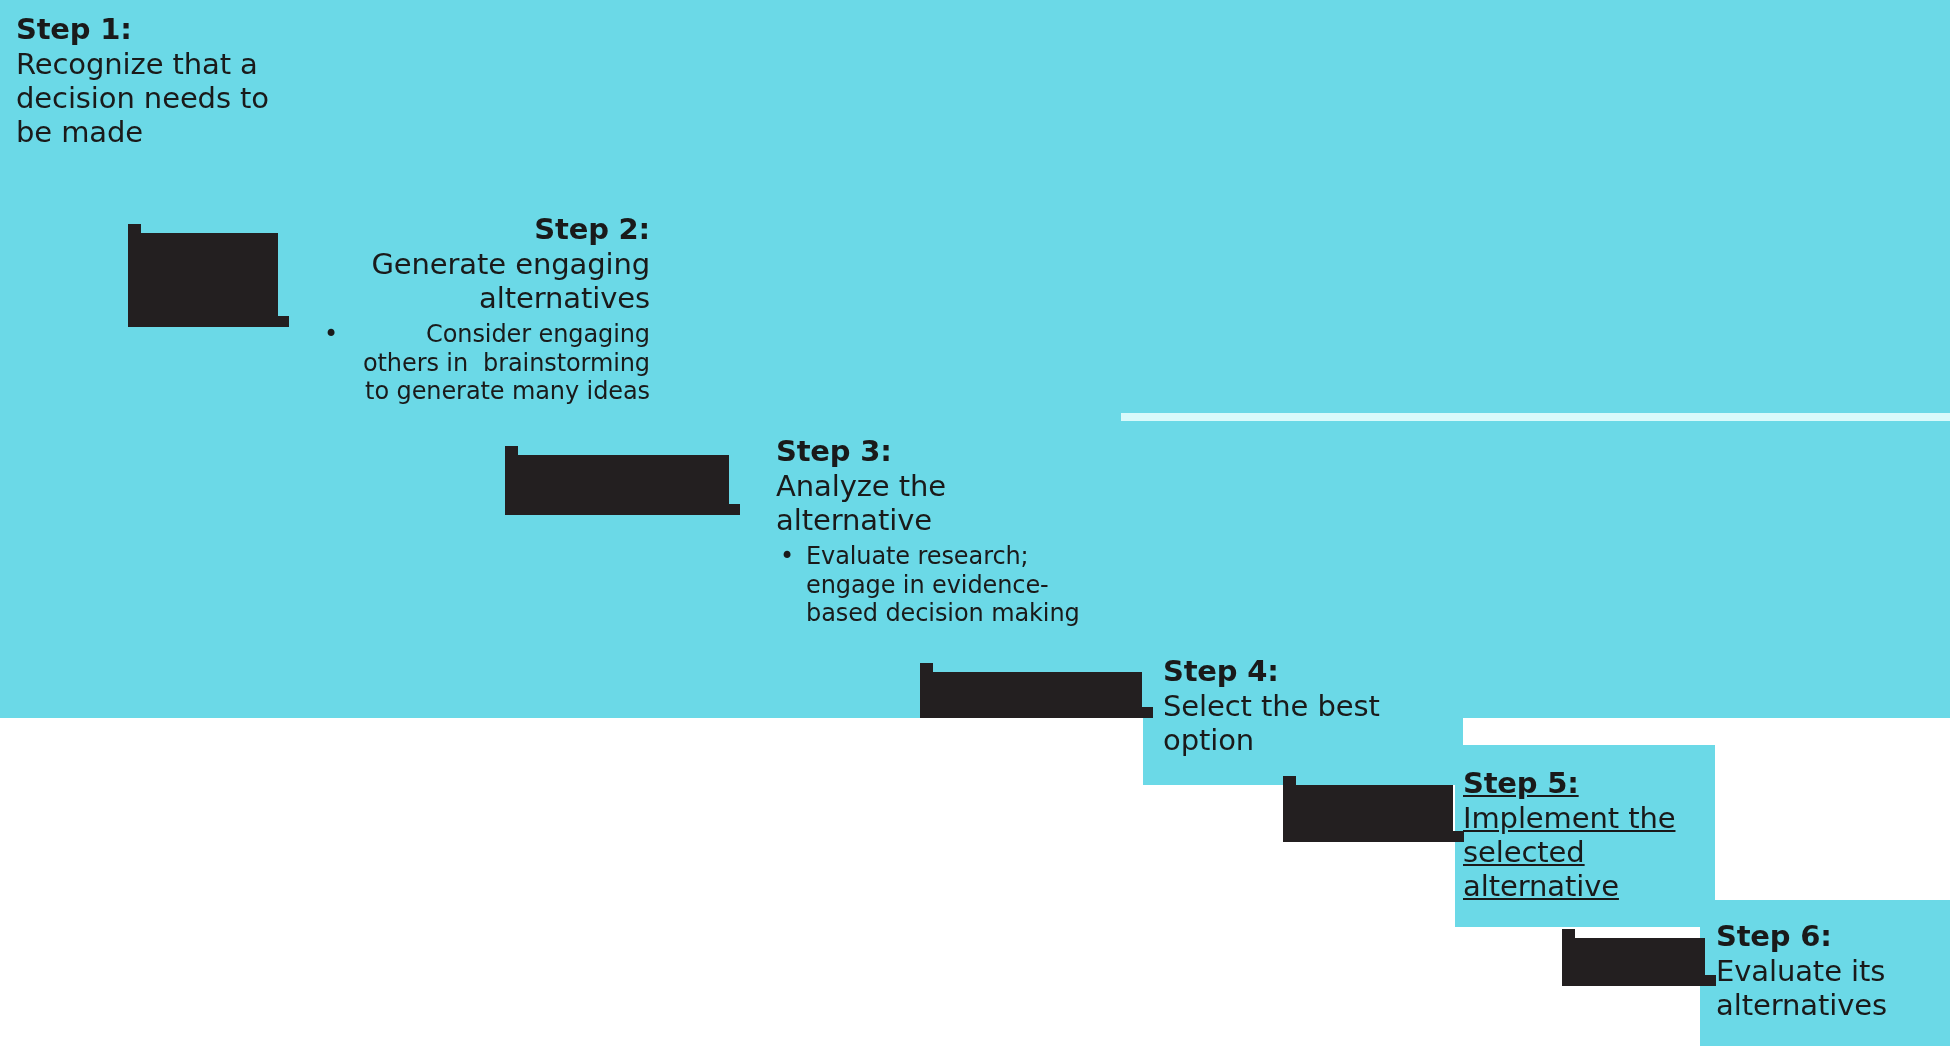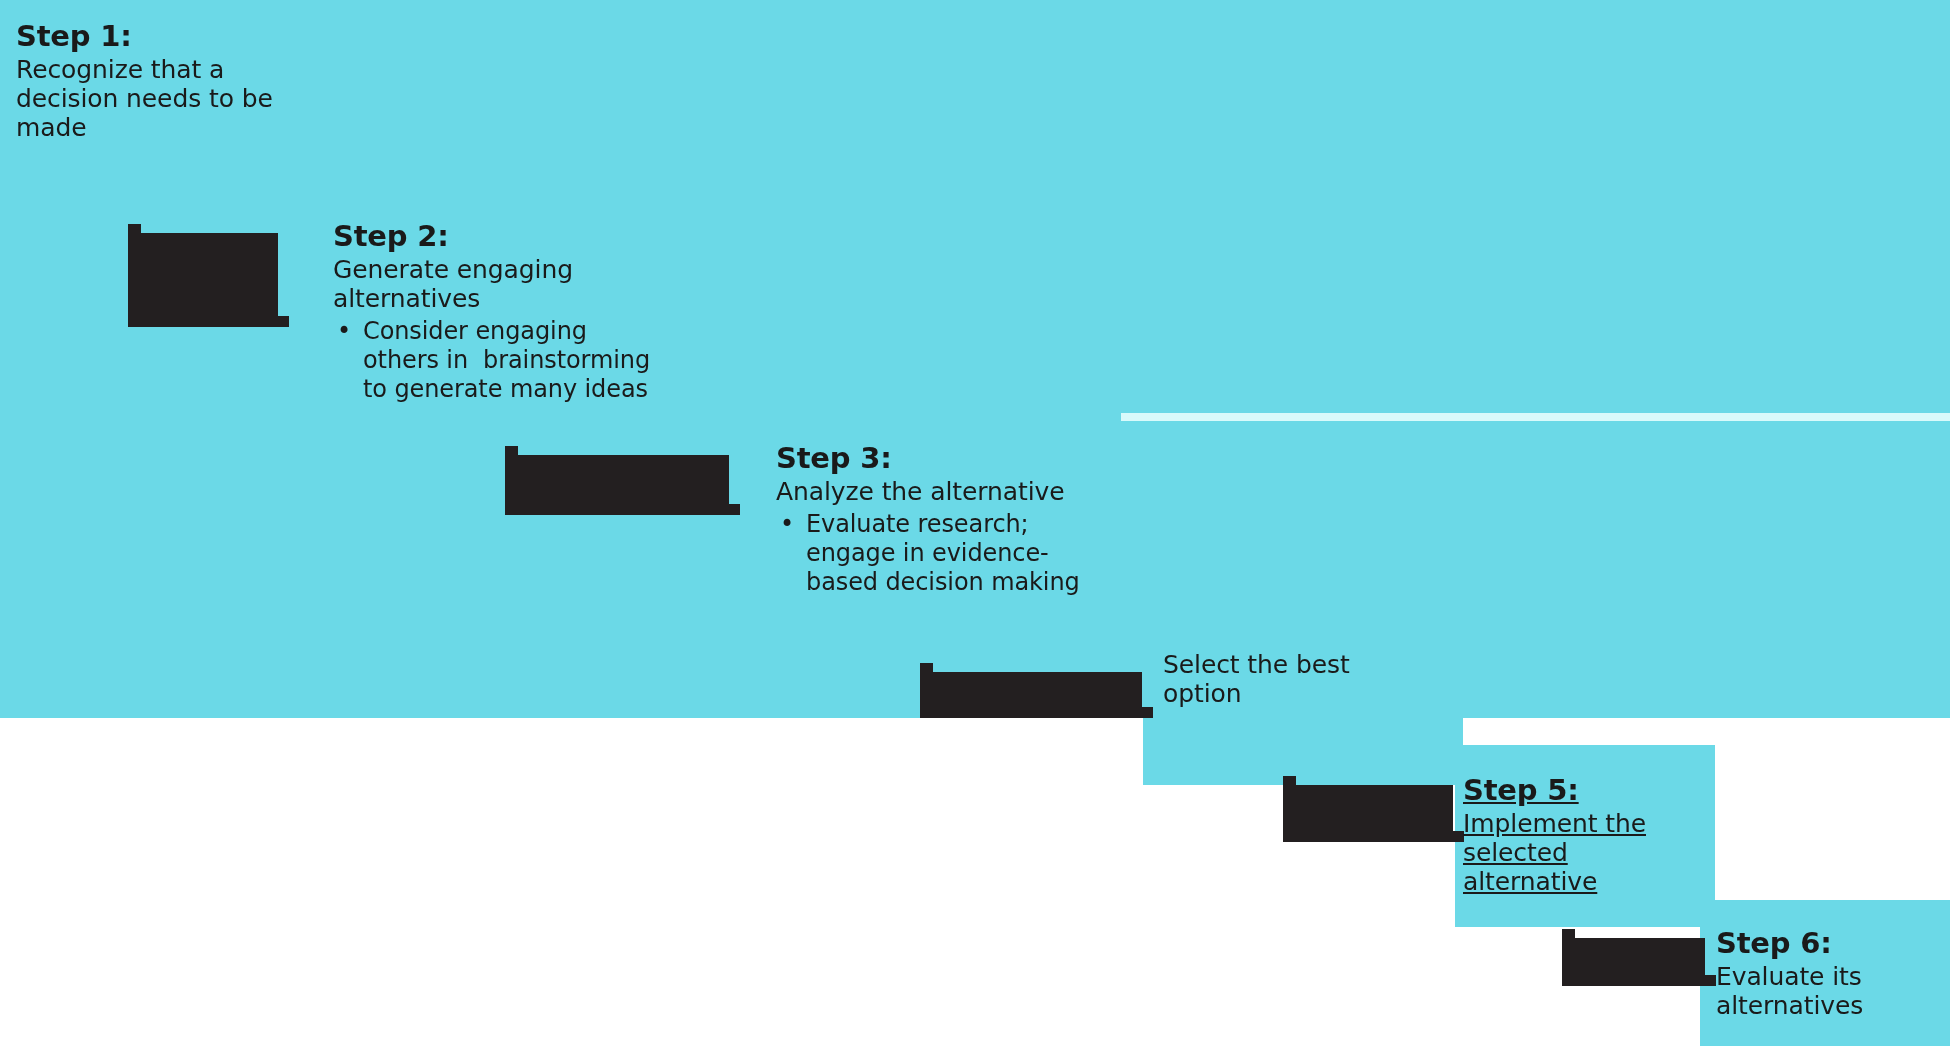--- a/index.html
+++ b/index.html
@@ -53,25 +53,25 @@
   
   .step {
     position: absolute;
     color: #1A1A1A;
   }
   .step-title {
     font-weight: bold;
     font-size: 29px;
     line-height: 1.17;
     letter-spacing: -0.2px;
-    margin: 12px 0 1px 0;
+    margin: 5px 0 1px 0;
   }
   .step-body {
     font-weight: normal;
-    font-size: 25px;
+    font-size: 29px;
     line-height: 1.17;
     letter-spacing: -0.1px;
     margin: 0;
   }
   .bullets {
     list-style: none;
     margin: 4px 0 0 0;
     padding: 0;
   }
   .bullets li {
@@ -126,37 +126,38 @@
   <div class="tread" style="left:1562px; top:938px; width:143px; height:48px;">
     <span class="notch-tl"></span>
     <span class="notch-br"></span>
   </div>
 
   <div class="step" style="left:16px; top:8px; width:280px;">
     <p class="step-title">Step 1:</p>
     <p class="step-body">Recognize that a decision needs to be made</p>
   </div>
 
-  <div class="step" style="left:333px; top:208px; width:330px;">
+  <div class="step" style="left:320px; top:208px; width:330px;text-align:right;">
     <p class="step-title">Step 2:</p>
     <p class="step-body">Generate engaging alternatives</p>
     <ul class="bullets">
       <li><span class="dot">•</span><span>Consider engaging others in  brainstorming to generate many ideas</span></li>
     </ul>
   </div>
 
   <div class="step" style="left:776px; top:430px; width:320px;">
     <p class="step-title">Step 3:</p>
     <p class="step-body">Analyze the alternative</p>
     <ul class="bullets">
       <li><span class="dot">•</span><span>Evaluate research; engage in evidence-based decision making</span></li>
     </ul>
   </div>
 
   <div class="step" style="left:1163px; top:650px; width:270px;">
+    <p class="step-title">Step 4:</p>
     <p class="step-body">Select the best option</p>
   </div>
 
   <div class="step" style="left:1463px; top:762px; width:240px;text-decoration:underline;">
     <p class="step-title">Step 5:</p>
     <p class="step-body">Implement the selected alternative</p>
   </div>
 
   <div class="step" style="left:1716px; top:915px; width:235px;">
     <p class="step-title">Step 6:</p>

